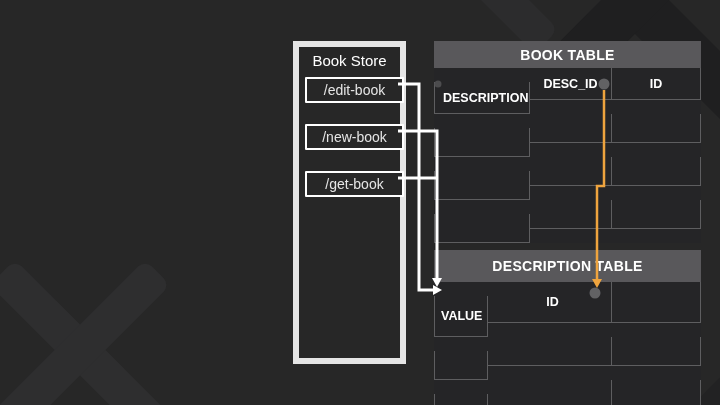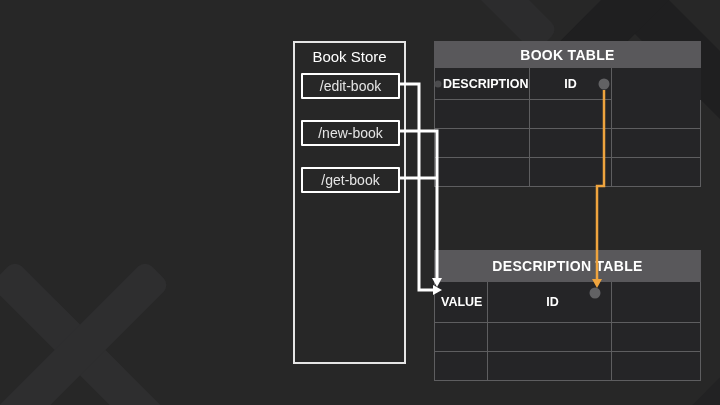--- a/index.html
+++ b/index.html
@@ -16,21 +16,21 @@
   .wm-bl-a{left:-30px;top:332px;width:220px;height:36px;background:#2e2e2f;transform:rotate(45deg);}
   .wm-bl-b{left:-30px;top:332px;width:220px;height:36px;background:#2e2e2f;transform:rotate(-45deg);}
   .wm-tr-a{left:530px;top:1px;width:260px;height:48px;background:#1f1f20;transform:rotate(45deg);}
   .wm-tr-b{left:530px;top:-49px;width:260px;height:48px;background:#1f1f20;transform:rotate(-45deg);}
   .wm-tr-c{left:410px;top:-32px;width:160px;height:34px;background:#2c2c2d;transform:rotate(45deg);}
   .wm-br{left:600px;top:390px;width:240px;height:60px;background:#222223;transform:rotate(-45deg);}
 
   
   .bookstore{
     position:absolute;left:293px;top:41px;width:113px;height:323px;
-    border:2px solid #e5e5e5;box-sizing:border-box;
+    border:6px solid #e5e5e5;box-sizing:border-box;
   }
   .bs-title{
     position:absolute;left:0;top:5px;width:100%;
     text-align:center;color:#ffffff;font-size:15px;font-weight:500;
   }
   .route{
     position:absolute;left:6px;width:99px;height:26px;
     border:2px solid #ffffff;box-sizing:border-box;border-radius:1px;
     display:flex;align-items:center;justify-content:center;
     color:#e5e5e5;font-size:14px;background:#272727;
@@ -47,21 +47,21 @@
   }
   .grid{display:grid;}
   .book-grid{grid-template-columns:96px 82px 89px;}
   .desc-grid{grid-template-columns:54px 124px 89px;}
   .cell{
     border-right:1px solid #5e5e60;border-bottom:1px solid #5e5e60;
     box-sizing:border-box;
     color:#ffffff;font-size:12.5px;font-weight:700;
     display:flex;align-items:center;justify-content:center;
   }
-  .cell.first{border-left:1px solid #5e5e60;}
+  .cell.first{border-left:1px solid #5e5e60;margin-top:14px;}
   .cell.left{justify-content:flex-start;padding-left:8px;}
   .book-hrow .cell{height:32px;}
   .book-row .cell{height:29px;}
   .desc-hrow .cell{height:41px;padding-left:6px;}
   .desc-row .cell{height:29px;}
   #book-table{top:41px;}
   #book-table .titlebar{height:27px;}
   #desc-table{top:250px;}
   #desc-table .titlebar{height:32px;}
 
@@ -90,20 +90,21 @@
     </div>
     <div class="route route-new">
       <span>/new-book</span>
     </div>
   </div>
 
   <div class="dbtable" id="book-table">
     <div class="titlebar">BOOK TABLE</div>
     <div class="grid book-grid book-hrow">
       <div class="cell first left">DESCRIPTION</div>
+      <div class="cell">DESC_ID</div>
       <div class="cell">ID</div>
     </div>
     <div class="grid book-grid book-row">
       <div class="cell first"></div>
       <div class="cell"></div>
       <div class="cell"></div>
     </div>
     <div class="grid book-grid book-row">
       <div class="cell first"></div>
       <div class="cell"></div>

